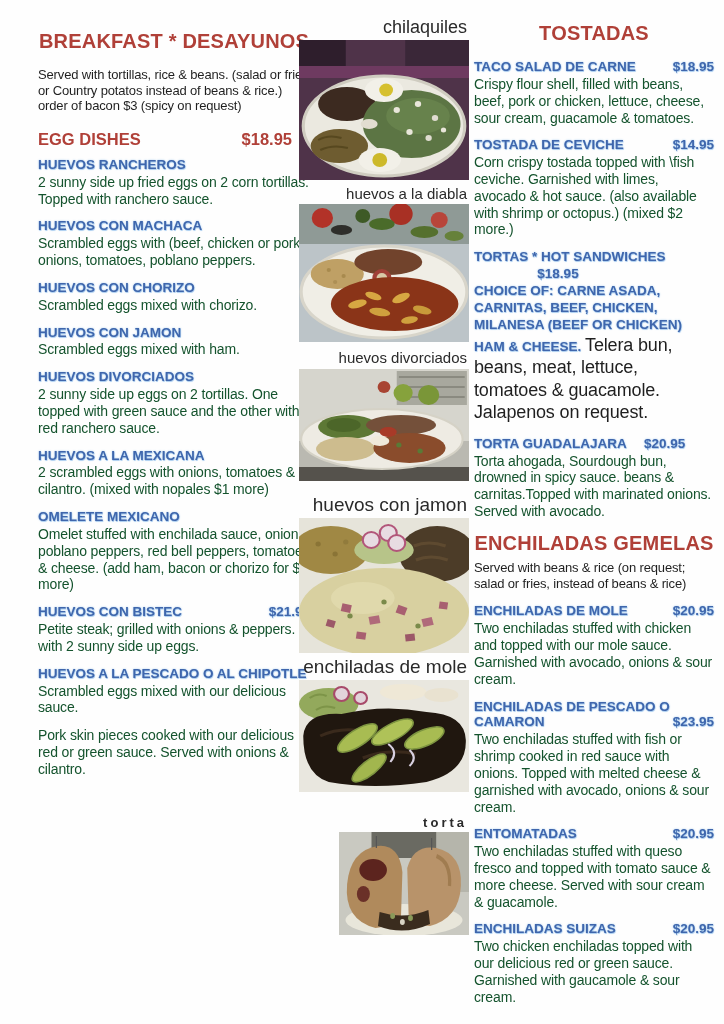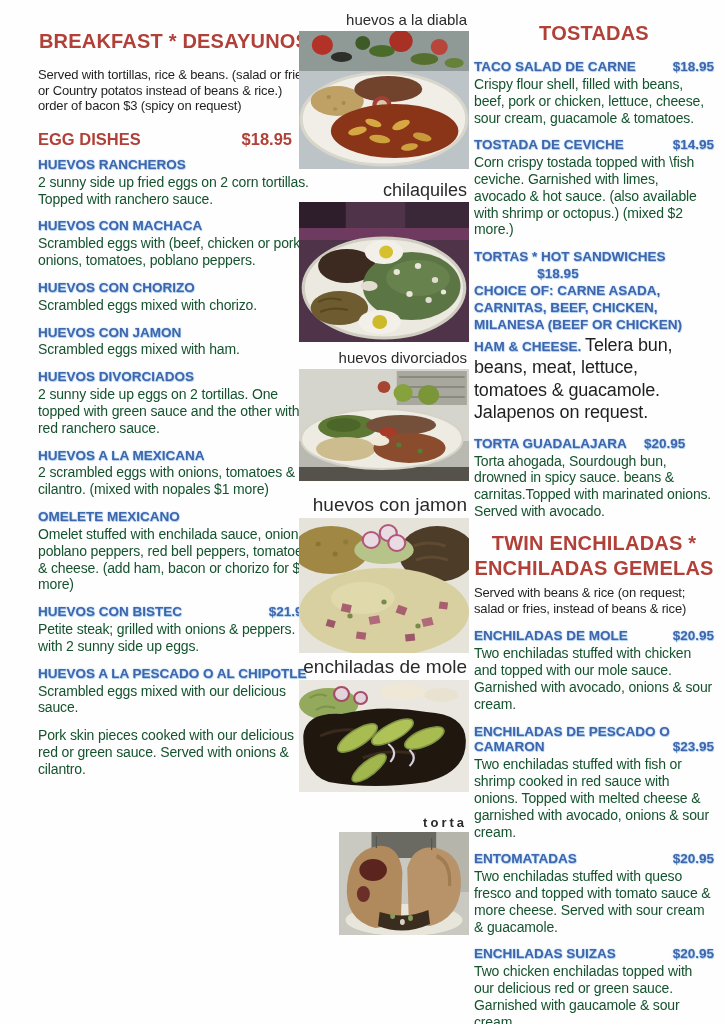--- a/index.html
+++ b/index.html
@@ -130,20 +130,48 @@
           <span class="name">HUEVOS A LA PESCADO O AL CHIPOTLE</span>
         </div>
       <div class="desc">Scrambled eggs mixed with our delicious sauce.</div>
     </div>
     <div class="item">
       <div class="desc">Pork skin pieces cooked with our delicious red or green sauce. Served with onions &amp; cilantro.</div>
     </div>
   </div>
 
   <div class="col col-mid">
+
+    <figure class="figure f2">
+      <span class="cap cap-m">chilaquiles</span>
+      <svg viewBox="0 0 160 140" height="140" preserveAspectRatio="none">
+        <rect width="160" height="140" fill="#4f3349"></rect>
+        <rect width="44" height="32" fill="#2e1e2c"></rect>
+          <rect x="100" width="60" height="36" fill="#3a2738"></rect>
+        <rect y="26" width="160" height="12" fill="#6e3a60"></rect>
+        <ellipse cx="80" cy="86" rx="76" ry="50" fill="#ebe9e0"></ellipse>
+        <ellipse cx="80" cy="86" rx="76" ry="50" fill="none" stroke="#cfccc0" stroke-width="3"></ellipse>
+        <ellipse cx="45" cy="64" rx="27" ry="17" fill="#3c2a20"></ellipse>
+        <ellipse cx="38" cy="106" rx="27" ry="17" fill="#6e5c30"></ellipse>
+        <path d="M18 100 q10 -6 22 -2 M20 110 q12 -6 26 -2" stroke="#57481f" stroke-width="2" fill="none"></path>
+        <ellipse cx="106" cy="84" rx="46" ry="34" fill="#5c7544"></ellipse>
+        <ellipse cx="112" cy="76" rx="30" ry="18" fill="#67824c"></ellipse>
+        <circle cx="92" cy="70" r="3" fill="#e9e6da"></circle>
+          <circle cx="112" cy="64" r="3" fill="#e9e6da"></circle>
+        <circle cx="128" cy="78" r="3" fill="#dfdcd0"></circle>
+          <circle cx="104" cy="92" r="3" fill="#e9e6da"></circle>
+        <circle cx="122" cy="98" r="3" fill="#dfdcd0"></circle>
+          <circle cx="136" cy="90" r="2.5" fill="#e9e6da"></circle>
+        <ellipse cx="80" cy="50" rx="18" ry="12" fill="#f2f0e8"></ellipse>
+          <circle cx="82" cy="50" r="6.5" fill="#d6c02e"></circle>
+        <ellipse cx="76" cy="120" rx="20" ry="12" fill="#f2f0e8"></ellipse>
+          <circle cx="76" cy="120" r="7" fill="#cdb92a"></circle>
+        <ellipse cx="66" cy="84" rx="8" ry="5" fill="#e2ddd0"></ellipse>
+      </svg>
+    </figure>
 
     <figure class="figure f1">
       <span class="cap cap-s">huevos a la diabla</span>
       <svg viewBox="0 0 160 138" height="138" preserveAspectRatio="none">
         <rect width="160" height="50" fill="#8f9a96"></rect>
         <rect y="40" width="160" height="98" fill="#bcc4c8"></rect>
         <circle cx="22" cy="14" r="10" fill="#b23228"></circle>
           <circle cx="96" cy="10" r="11" fill="#a83024"></circle>
         <circle cx="132" cy="16" r="8" fill="#b8453a"></circle>
           <circle cx="60" cy="12" r="7" fill="#3e5a26"></circle>
@@ -163,48 +191,20 @@
         <ellipse cx="90" cy="100" rx="60" ry="27" fill="#8a3418"></ellipse>
         <ellipse cx="55" cy="100" rx="9" ry="4" fill="#d7a742" transform="rotate(-15 55 100)"></ellipse>
         <ellipse cx="76" cy="108" rx="10" ry="4" fill="#cfa03e" transform="rotate(10 76 108)"></ellipse>
         <ellipse cx="96" cy="94" rx="9" ry="4" fill="#d7a742" transform="rotate(-25 96 94)"></ellipse>
         <ellipse cx="116" cy="106" rx="9" ry="4" fill="#c99a3a" transform="rotate(15 116 106)"></ellipse>
         <ellipse cx="70" cy="92" rx="8" ry="3.5" fill="#d7a742" transform="rotate(20 70 92)"></ellipse>
         <ellipse cx="104" cy="116" rx="8" ry="3.5" fill="#cfa03e" transform="rotate(-10 104 116)"></ellipse>
       </svg>
     </figure>
 
-    <figure class="figure f2">
-      <span class="cap cap-m">chilaquiles</span>
-      <svg viewBox="0 0 160 140" height="140" preserveAspectRatio="none">
-        <rect width="160" height="140" fill="#4f3349"></rect>
-        <rect width="44" height="32" fill="#2e1e2c"></rect>
-          <rect x="100" width="60" height="36" fill="#3a2738"></rect>
-        <rect y="26" width="160" height="12" fill="#6e3a60"></rect>
-        <ellipse cx="80" cy="86" rx="76" ry="50" fill="#ebe9e0"></ellipse>
-        <ellipse cx="80" cy="86" rx="76" ry="50" fill="none" stroke="#cfccc0" stroke-width="3"></ellipse>
-        <ellipse cx="45" cy="64" rx="27" ry="17" fill="#3c2a20"></ellipse>
-        <ellipse cx="38" cy="106" rx="27" ry="17" fill="#6e5c30"></ellipse>
-        <path d="M18 100 q10 -6 22 -2 M20 110 q12 -6 26 -2" stroke="#57481f" stroke-width="2" fill="none"></path>
-        <ellipse cx="106" cy="84" rx="46" ry="34" fill="#5c7544"></ellipse>
-        <ellipse cx="112" cy="76" rx="30" ry="18" fill="#67824c"></ellipse>
-        <circle cx="92" cy="70" r="3" fill="#e9e6da"></circle>
-          <circle cx="112" cy="64" r="3" fill="#e9e6da"></circle>
-        <circle cx="128" cy="78" r="3" fill="#dfdcd0"></circle>
-          <circle cx="104" cy="92" r="3" fill="#e9e6da"></circle>
-        <circle cx="122" cy="98" r="3" fill="#dfdcd0"></circle>
-          <circle cx="136" cy="90" r="2.5" fill="#e9e6da"></circle>
-        <ellipse cx="80" cy="50" rx="18" ry="12" fill="#f2f0e8"></ellipse>
-          <circle cx="82" cy="50" r="6.5" fill="#d6c02e"></circle>
-        <ellipse cx="76" cy="120" rx="20" ry="12" fill="#f2f0e8"></ellipse>
-          <circle cx="76" cy="120" r="7" fill="#cdb92a"></circle>
-        <ellipse cx="66" cy="84" rx="8" ry="5" fill="#e2ddd0"></ellipse>
-      </svg>
-    </figure>
-
     <figure class="figure f3">
       <span class="cap cap-s">huevos divorciados</span>
       <svg viewBox="0 0 160 112" height="112" preserveAspectRatio="none">
         <rect width="160" height="112" fill="#d6d5cd"></rect>
         <rect x="92" y="2" width="66" height="34" fill="#a8a89e"></rect>
         <path d="M94 8 h62 M94 18 h62 M94 28 h62" stroke="#8a8a80" stroke-width="2"></path>
         <circle cx="98" cy="24" r="9" fill="#86a23c"></circle>
           <circle cx="122" cy="26" r="10" fill="#7a9638"></circle>
         <circle cx="80" cy="18" r="6" fill="#a84432"></circle>
         <rect y="72" width="160" height="40" fill="#bab9b1"></rect>
@@ -322,21 +322,20 @@
 
     <div class="item">
       <div class="item-head inline-head">
         <span class="name">TORTA GUADALAJARA</span>
         <span class="price">$20.95</span>
       </div>
       <div class="desc">Torta ahogada, Sourdough bun, drowned in spicy sauce. beans &amp; carnitas.Topped with marinated onions. Served with avocado.</div>
     </div>
 
     <div class="red-title two-line">
-      <div>TWIN ENCHILADAS *</div>
       <div>ENCHILADAS GEMELAS</div>
     </div>
     <p class="twin-intro">Served with beans &amp; rice (on request; salad or fries, instead of beans &amp; rice)</p>
 
     <div class="item">
       <div class="item-head">
         <span class="name">ENCHILADAS DE MOLE</span>
         <span class="price">$20.95</span>
       </div>
       <div class="desc">Two enchiladas stuffed with chicken and topped with our mole sauce. Garnished with avocado, onions &amp; sour cream.</div>

